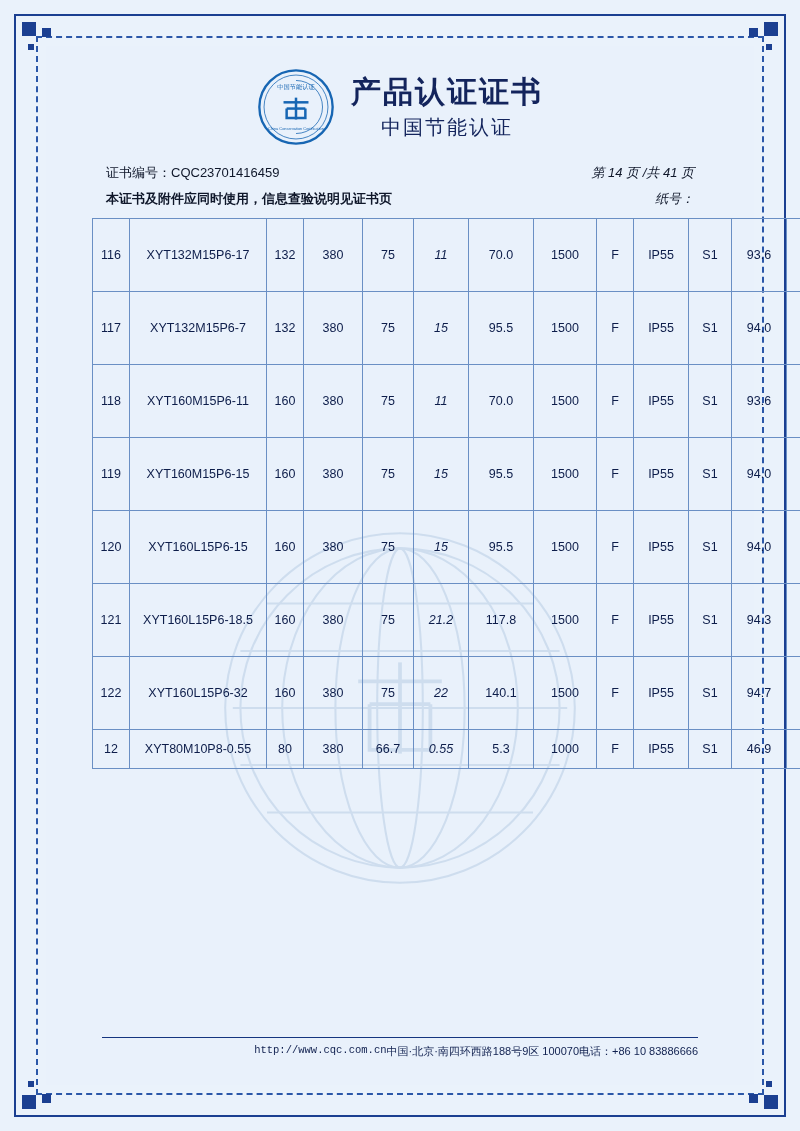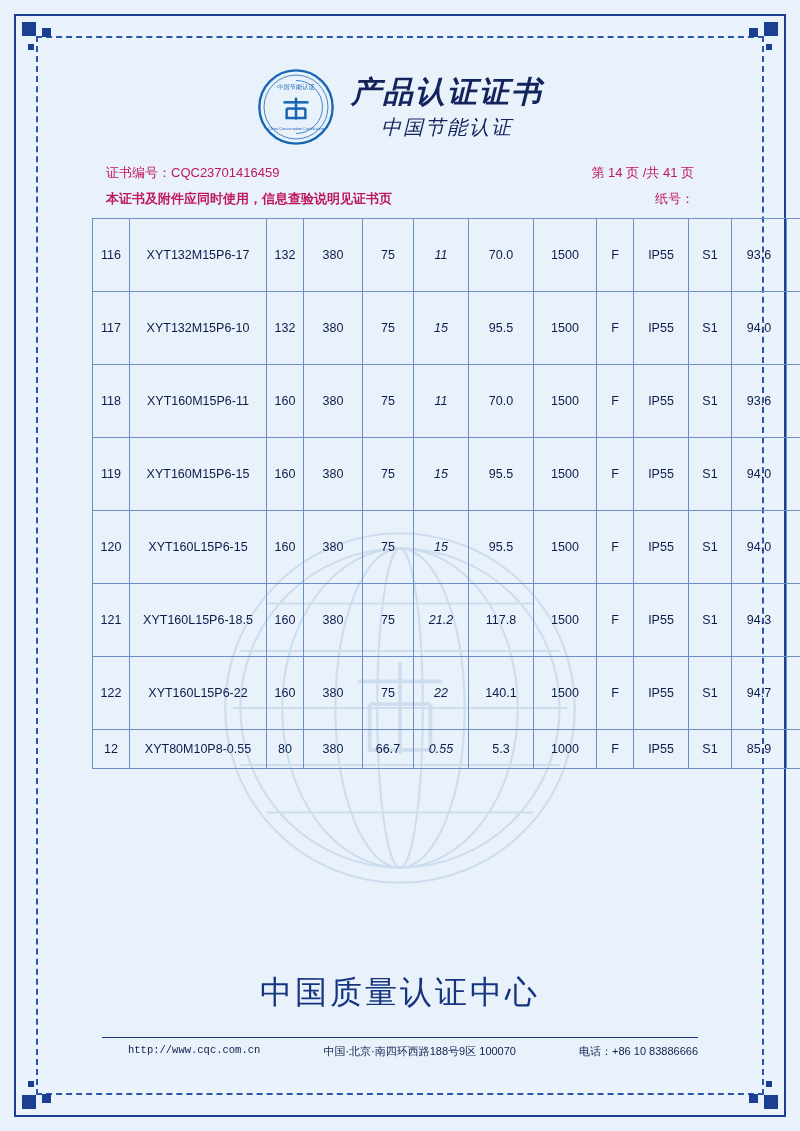--- a/index.html
+++ b/index.html
@@ -91,50 +91,49 @@
     gap: 16px;
   }
   .cnca-seal {
     width: 78px;
     height: 78px;
     flex: 0 0 78px;
     position: relative;
   }
   .header-titles {
     text-align: center;
-    font-style: italic;
   }
   .title-main {
     font-size: 30px;
     font-weight: bold;
     color: #13245c;
     letter-spacing: 2px;
     line-height: 1.2;
   }
   .title-sub {
     font-size: 20px;
     color: #13245c;
     letter-spacing: 2px;
     margin-top: 4px;
   }
 
   
   .meta {
     margin: 18px 60px 0 60px;
     font-size: 13px;
-    color: #be185d;
+    color: #0f172a;
   }
   .meta-row {
     display: flex;
     justify-content: space-between;
     align-items: baseline;
     margin-bottom: 8px;
   }
   .meta-left { white-space: nowrap; }
-  .meta-right { white-space: nowrap; }
+  .meta-right { white-space: nowrap; font-style: italic; }
   .meta-row.second .meta-left { font-weight: bold; }
 
   
   .table-wrap {
     margin: 10px 46px 0 46px;
     position: relative;
   }
   table.cert {
     width: 100%;
     border-collapse: collapse;
@@ -206,23 +205,23 @@
     font-size: 32px;
     color: #15357f;
     letter-spacing: 3px;
     font-weight: normal;
   }
   .footer-line {
     margin: 0 56px;
     border-top: 1px solid #15357f;
   }
   .footer-info {
-    margin: 6px 56px 0 82px;
+    margin: 6px 56px 0 56px;
     display: flex;
-    justify-content: space-between;
+    justify-content: flex-end;
     font-size: 11px;
     color: #10204f;
   }
   .footer-info .mid { text-align: center; }
   .footer-url { font-family: "Liberation Mono", monospace; font-size: 10.5px; }
 </style>
 </head>
 <body>
 
 <div class="page">
@@ -325,21 +324,21 @@
             <td class="c-current">70.0</td>
             <td class="c-speed">1500</td>
             <td class="c-ins">F</td>
             <td class="c-ip">IP55</td>
             <td class="c-duty">S1</td>
             <td class="c-eff">93.6</td>
             <td class="c-last">1</td>
           </tr>
           <tr>
             <td class="c-no">117</td>
-            <td class="c-model">XYT132M15P6-10</td>
+            <td class="c-model">XYT132M15P6-7</td>
             <td class="c-frame">132</td>
             <td class="c-volt">380</td>
             <td class="c-freq">75</td>
             <td class="c-power">15</td>
             <td class="c-current">95.5</td>
             <td class="c-speed">1500</td>
             <td class="c-ins">F</td>
             <td class="c-ip">IP55</td>
             <td class="c-duty">S1</td>
             <td class="c-eff">94.0</td>
@@ -400,21 +399,21 @@
             <td class="c-current">117.8</td>
             <td class="c-speed">1500</td>
             <td class="c-ins">F</td>
             <td class="c-ip">IP55</td>
             <td class="c-duty">S1</td>
             <td class="c-eff">94.3</td>
             <td class="c-last">1</td>
           </tr>
           <tr>
             <td class="c-no">122</td>
-            <td class="c-model">XYT160L15P6-22</td>
+            <td class="c-model">XYT160L15P6-32</td>
             <td class="c-frame">160</td>
             <td class="c-volt">380</td>
             <td class="c-freq">75</td>
             <td class="c-power">22</td>
             <td class="c-current">140.1</td>
             <td class="c-speed">1500</td>
             <td class="c-ins">F</td>
             <td class="c-ip">IP55</td>
             <td class="c-duty">S1</td>
             <td class="c-eff">94.7</td>
@@ -425,30 +424,29 @@
             <td class="c-model">XYT80M10P8-0.55</td>
             <td class="c-frame">80</td>
             <td class="c-volt">380</td>
             <td class="c-freq">66.7</td>
             <td class="c-power">0.55</td>
             <td class="c-current">5.3</td>
             <td class="c-speed">1000</td>
             <td class="c-ins">F</td>
             <td class="c-ip">IP55</td>
             <td class="c-duty">S1</td>
-            <td class="c-eff">85.9</td>
+            <td class="c-eff">46.9</td>
             <td class="c-last">1</td>
           </tr>
         </tbody>
       </table>
     </div>
 
     <div class="footer">
       <div class="footer-logo-row">
-        <div class="cqc-name">中国质量认证中心</div>
       </div>
       <div class="footer-line"></div>
       <div class="footer-info">
         <div class="footer-url">http://www.cqc.com.cn</div>
         <div class="mid">中国·北京·南四环西路188号9区   100070</div>
         <div>电话：+86 10 83886666</div>
       </div>
     </div>
 
   </div>

